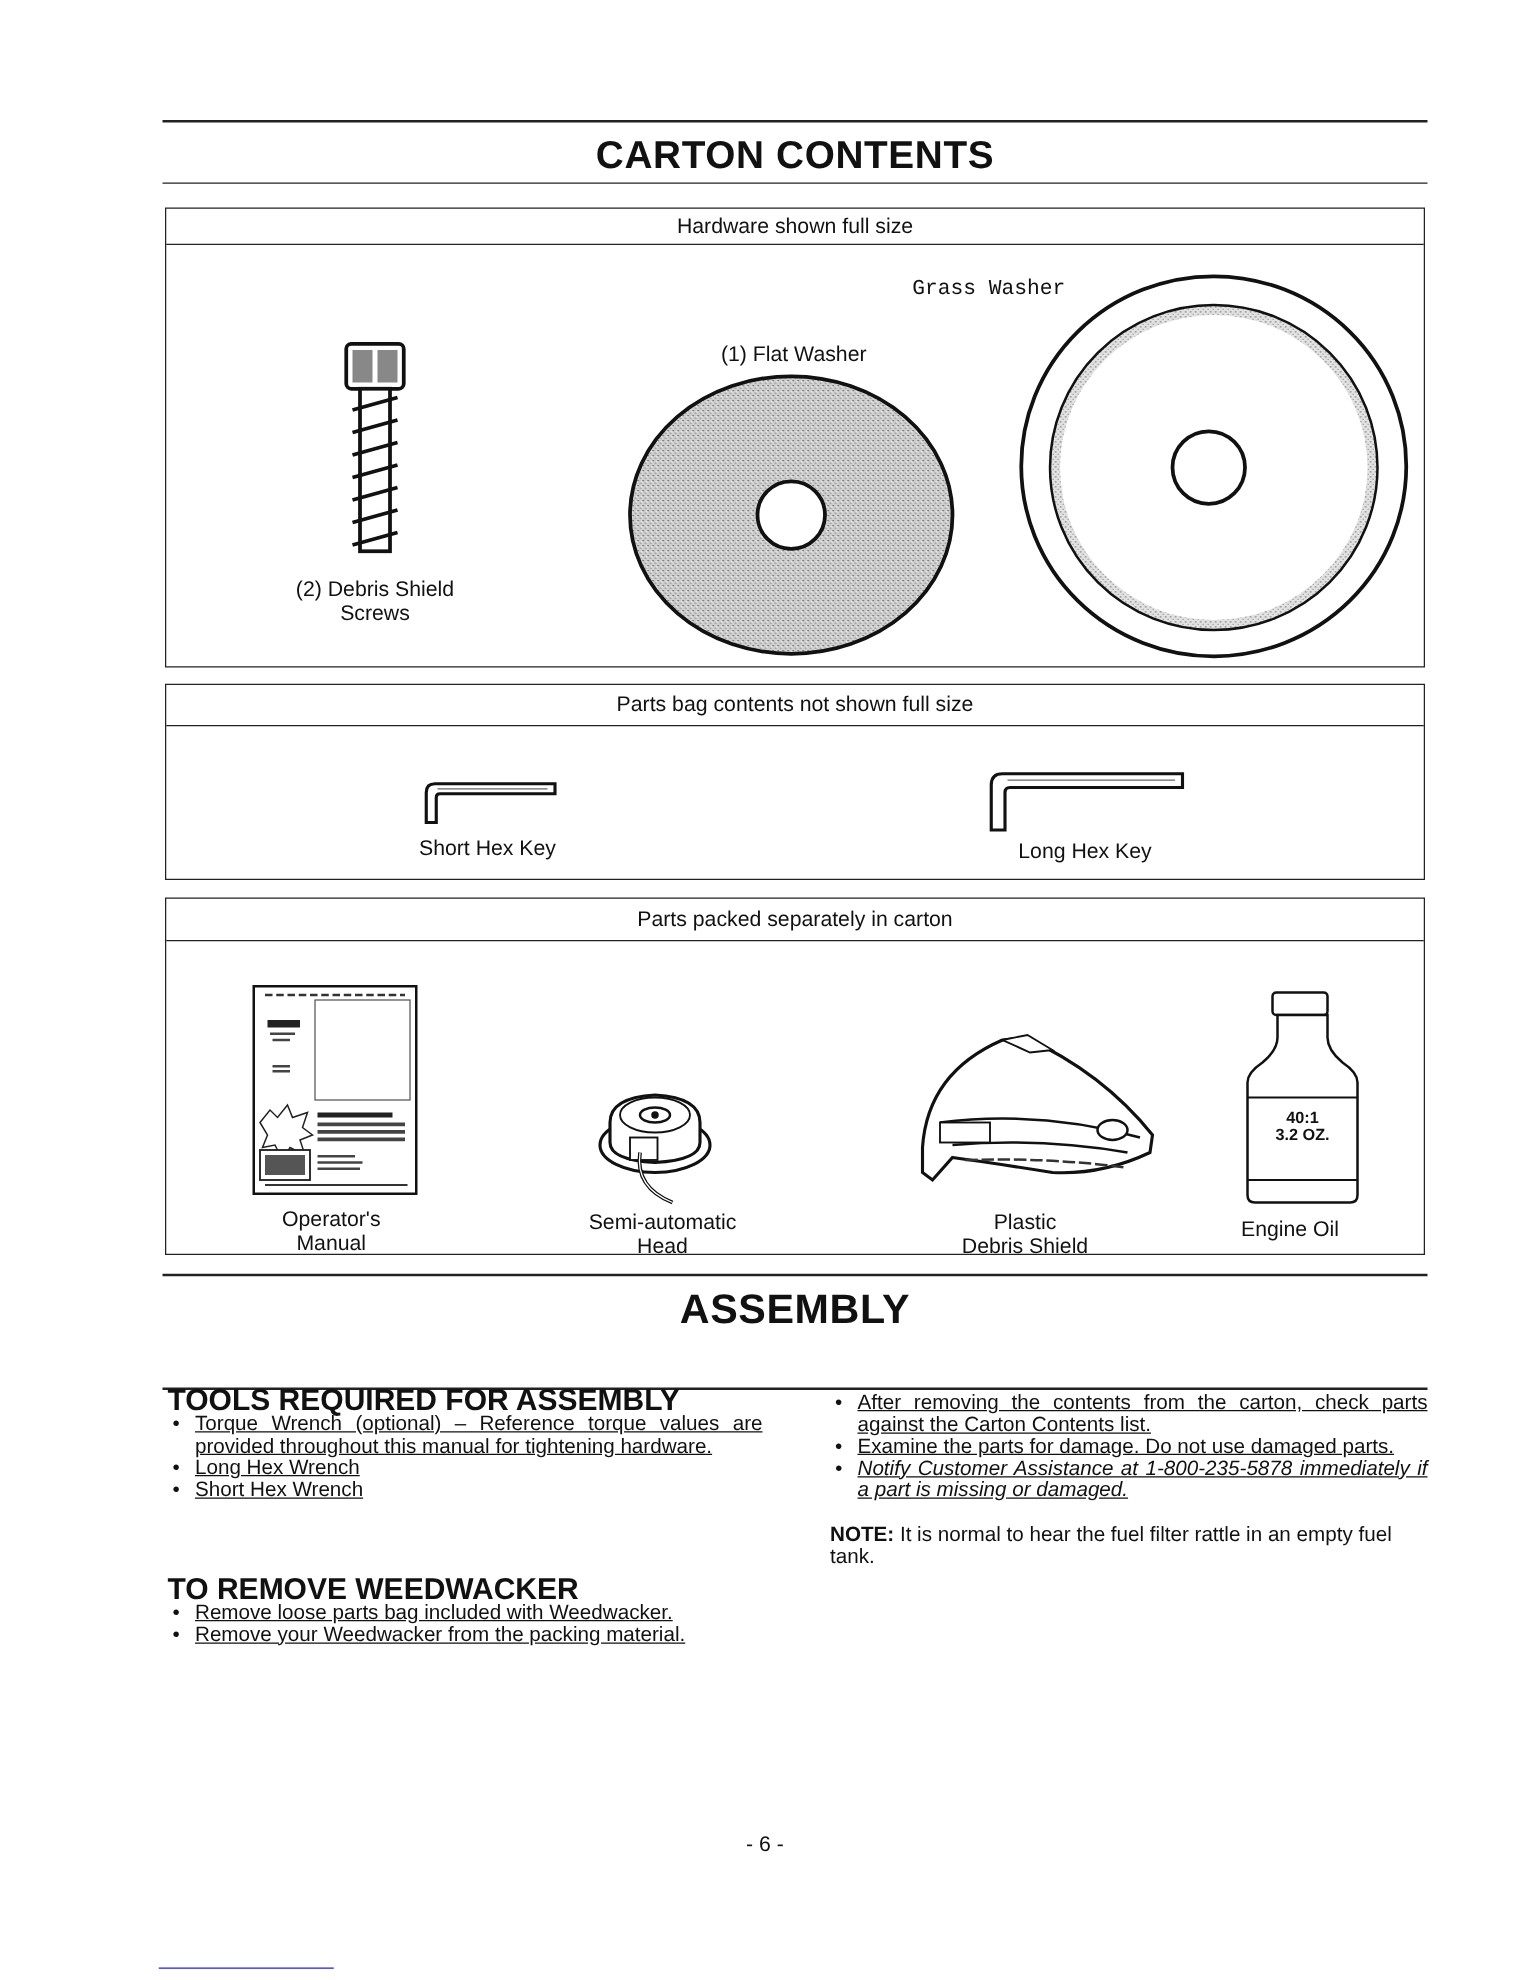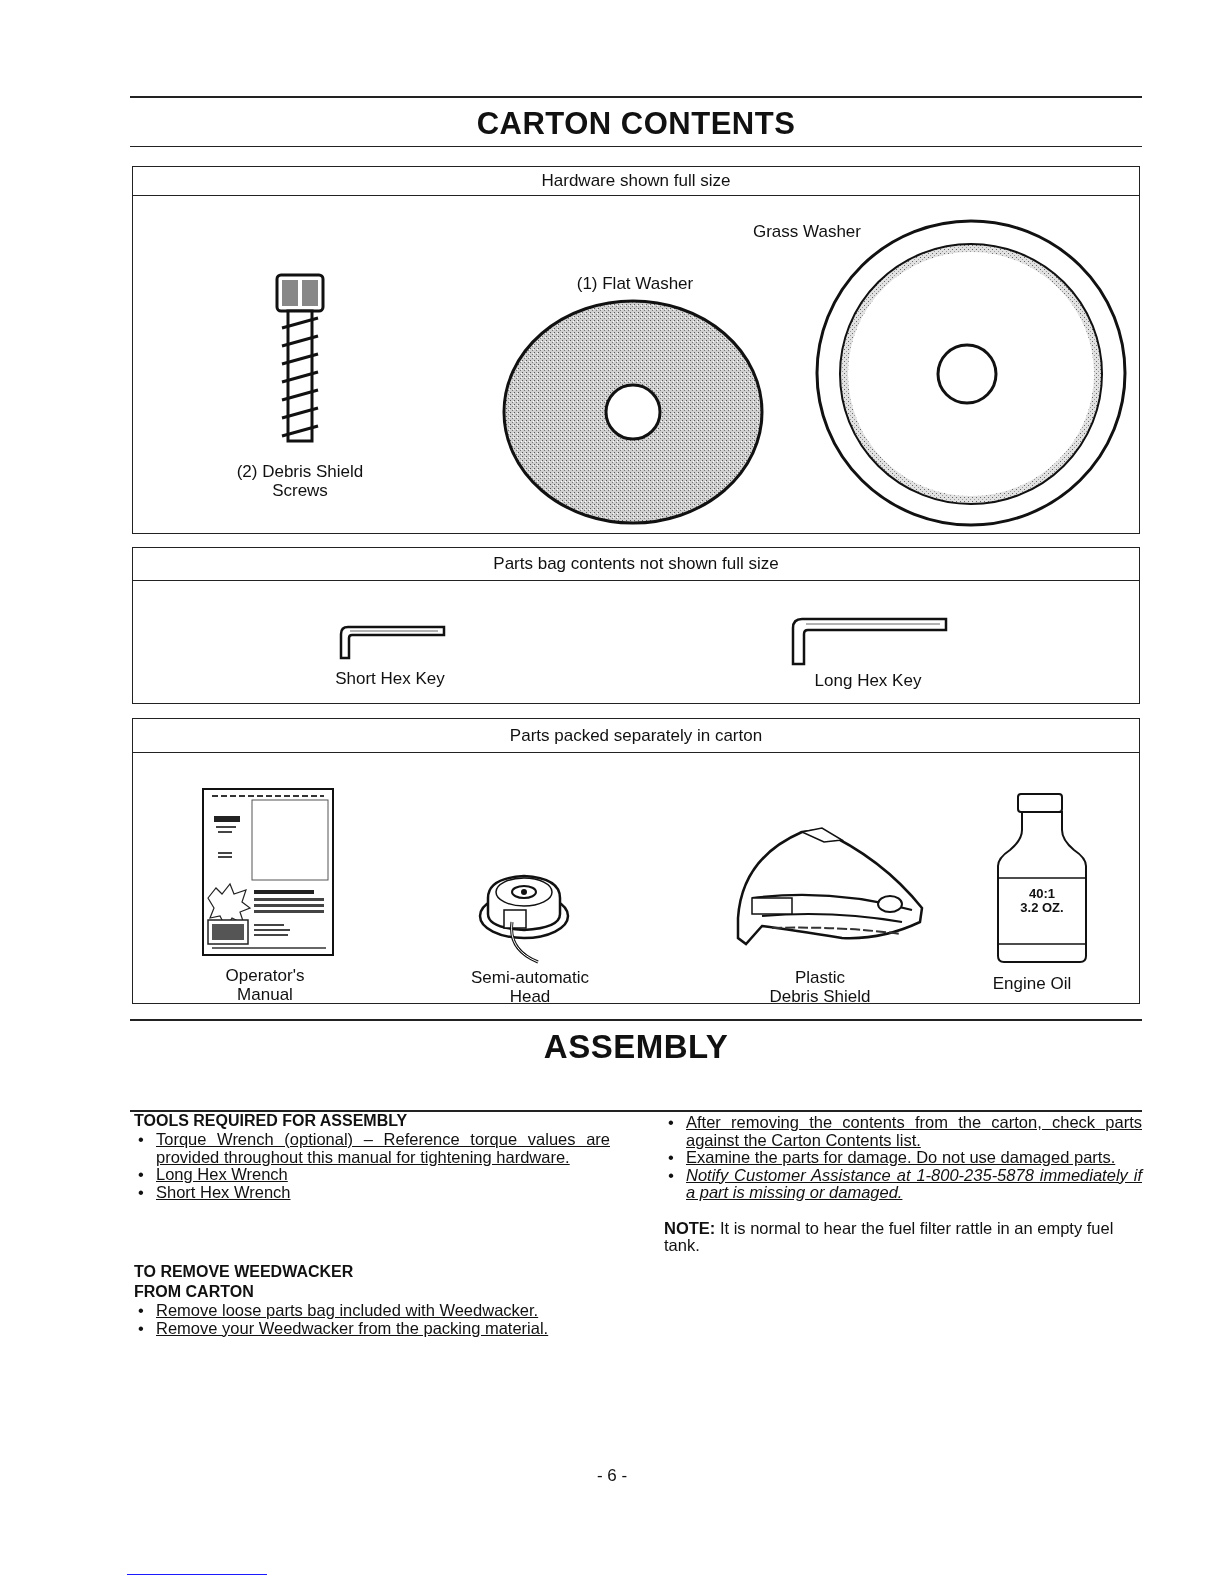--- a/index.html
+++ b/index.html
@@ -7,21 +7,21 @@
          font-family: "Liberation Sans", sans-serif; color: #111; }
   .abs { position: absolute; }
   .rule { position: absolute; left: 130px; width: 1012px; height: 0; border-top: 2px solid #222; }
   .rule.thin { border-top-width: 1px; }
   .sec-title { position: absolute; left: 130px; width: 1012px; text-align: center;
                font-weight: bold; letter-spacing: 0.5px; }
   .box { position: absolute; left: 132px; width: 1008px; border: 1.5px solid #222; box-sizing: border-box; }
   .box-head { height: 28px; border-bottom: 1.5px solid #222; text-align: center; font-size: 17px; line-height: 28px; }
   .label { position: absolute; text-align: center; font-size: 17px; line-height: 19px; }
   .col { position: absolute; font-size: 16.5px; line-height: 17.5px; }
-  .col h3 { margin: 0; font-size: 16px; line-height: 20px; font-weight: bold; }
+  .col h3 { margin: 0; font-size: 24px; line-height: 20px; font-weight: bold; }
   .col ul { margin: 0; padding: 0; list-style: none; }
   .col li { position: relative; padding-left: 22px; text-decoration: underline; }
   .col li::before { content: "\2022"; position: absolute; left: 4px; top: 0; }
   .col li.italic { font-style: italic; }
   .just { text-align: justify; }
   .page-num { position: absolute; left: 0; width: 1224px; top: 1466px; text-align: center; font-size: 17px; }
   .blue-line { position: absolute; left: 127px; top: 1574px; width: 140px; border-top: 1px solid #1a1aff; }
   svg { position: absolute; overflow: visible; }
 </style>
 </head>
@@ -62,21 +62,21 @@
       <rect width="4" height="4" fill="#cfcfcf"></rect>
       <rect x="0" y="0" width="1" height="1" fill="#555"></rect>
       <rect x="2" y="2" width="1" height="1" fill="#777"></rect>
       <rect x="3" y="1" width="1" height="1" fill="#fff"></rect>
     </pattern>
   </defs>
   <ellipse cx="131" cy="112" rx="129" ry="111" fill="url(#speck)" stroke="#111" stroke-width="3"></ellipse>
   <circle cx="131" cy="112" r="27" fill="#fff" stroke="#111" stroke-width="3"></circle>
 </svg>
 
-<div class="label" style="left:732px;top:222px;width:150px;">Grass Washer</div>
+<div class="label" style="left:716px;top:222px;width:150px;font-family:Liberation Mono, monospace;">Grass Washer</div>
 <svg style="left:815px;top:216px;" width="312" height="312" viewBox="0 0 312 312">
   <defs>
     <pattern id="speck2" width="4" height="4" patternUnits="userSpaceOnUse">
       <rect width="4" height="4" fill="#e2e2e2"></rect>
       <rect x="1" y="1" width="1" height="1" fill="#666"></rect>
       <rect x="3" y="3" width="1" height="1" fill="#999"></rect>
     </pattern>
   </defs>
   <ellipse cx="156" cy="157" rx="154" ry="152" fill="#fff" stroke="#111" stroke-width="3"></ellipse>
   <ellipse cx="156" cy="158" rx="131" ry="130" fill="url(#speck2)" stroke="#111" stroke-width="2"></ellipse>
@@ -177,21 +177,20 @@
   <h3>TOOLS REQUIRED FOR ASSEMBLY</h3>
   <ul>
     <li class="just">Torque Wrench (optional) – Reference torque values are provided throughout this manual for tightening hardware.</li>
     <li>Long Hex Wrench</li>
     <li>Short Hex Wrench</li>
   </ul>
 </div>
 
 <div class="col" style="left:134px;top:1262px;width:476px;">
   <h3>TO REMOVE WEEDWACKER</h3>
-  <h3>FROM CARTON</h3>
   <ul>
     <li>Remove loose parts bag included with Weedwacker.</li>
     <li>Remove your Weedwacker from the packing material.</li>
   </ul>
 </div>
 
 <div class="col" style="left:664px;top:1114px;width:478px;">
   <ul>
     <li class="just">After removing the contents from the carton, check parts against the Carton Contents list.</li>
     <li class="just">Examine the parts for damage. Do not use damaged parts.</li>

